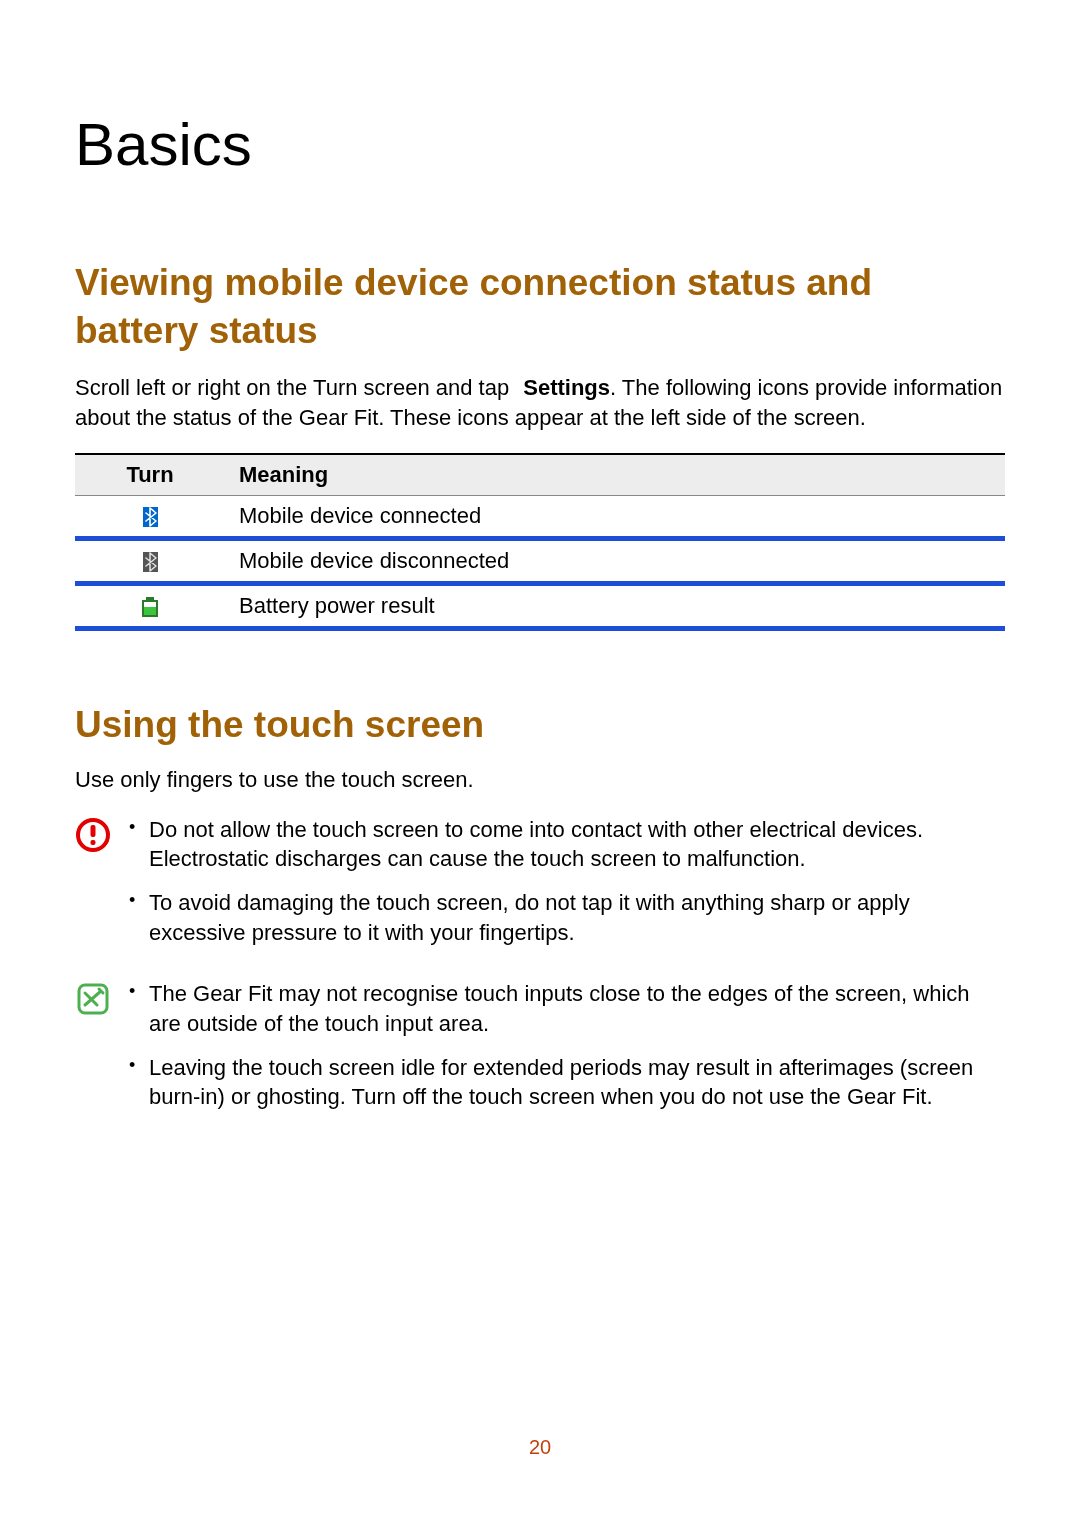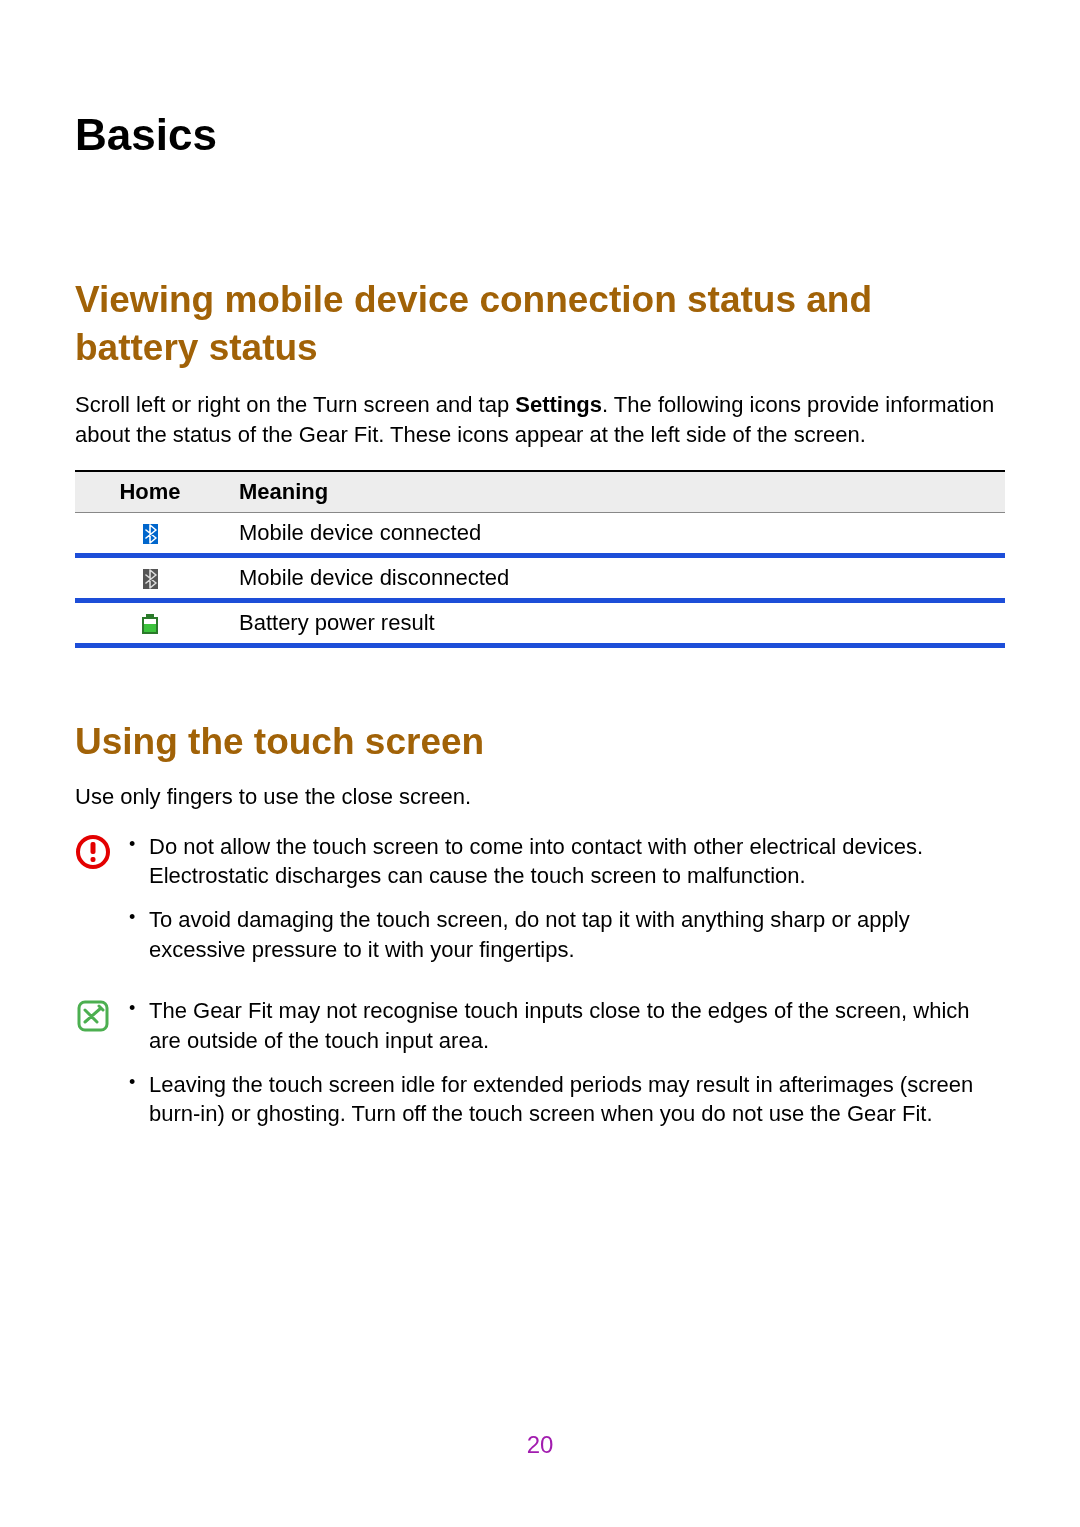--- a/index.html
+++ b/index.html
@@ -8,39 +8,39 @@
       height: 1527px;
       font-family: Arial, Helvetica, sans-serif;
       background: #fff;
       color: #000;
       position: relative;
     }
     .page {
       padding: 110px 75px 0 75px;
     }
     .chapter-title {
-      font-size: 44px;
-      font-weight: bold;
+      font-size: 60px;
+      font-weight: normal;
       color: #000;
-      margin-bottom: 116px;
+      margin-bottom: 80px;
     }
     .section-title {
       font-size: 37px;
       font-weight: bold;
       color: #a16207;
       margin-bottom: 18px;
       line-height: 1.3;
     }
     .para {
       font-size: 22px;
       color: #000;
       line-height: 1.35;
       margin-bottom: 20px;
     }
-    .para .bold { font-weight: bold; }
+    .para .bold { font-weight: bold; margin-left: 8px; }
     .icon-table {
       width: 100%;
       border-collapse: collapse;
       border-top: 2px solid #000;
       margin-bottom: 70px;
     }
     .icon-table th {
       background: #EDEDED;
       font-size: 22px;
       font-weight: bold;
@@ -123,41 +123,41 @@
       position: absolute;
       left: 2px;
       top: 0;
       font-size: 18px;
     }
     .page-number {
       position: absolute;
       bottom: 68px;
       left: 0; right: 0;
       text-align: center;
-      font-size: 24px;
-      color: #a21caf;
+      font-size: 20px;
+      color: #c2410c;
     }
   </style>
 </head>
 <body>
 
 <div class="page">
 
   <h1 class="chapter-title">Basics</h1>
 
   <h2 class="section-title">Viewing mobile device connection status and battery status</h2>
 
   <p class="para">
     <span>Scroll left or right on the Turn screen and tap </span><span class="bold">Settings</span><span>. The following icons provide information about the status of the Gear Fit. These icons appear at the left side of the screen.</span>
   </p>
 
   <table class="icon-table">
     <thead>
       <tr>
-        <th class="icon-col">Home</th>
+        <th class="icon-col">Turn</th>
         <th>Meaning</th>
       </tr>
     </thead>
     <tbody>
       <tr>
         <td class="icon-cell">
           <span class="bt-icon bt-connected">
             <svg viewBox="0 0 15 20">
                 <path d="M7 1 L7 19 L13 14 L3 6 M7 1 L13 6 L3 14" stroke="#fff" stroke-width="1.6" fill="none" stroke-linejoin="round" stroke-linecap="round"></path>
               </svg>
@@ -183,21 +183,21 @@
             <span class="fill"></span>
           </span>
         </td>
         <td>Battery power result</td>
       </tr>
     </tbody>
   </table>
 
   <h2 class="section-title">Using the touch screen</h2>
 
-  <p class="touch-intro">Use only fingers to use the close screen.</p>
+  <p class="touch-intro">Use only fingers to use the touch screen.</p>
 
   <div class="callout">
     <div class="callout-icon">
       <svg class="caution-svg" viewBox="0 0 36 36">
         <circle cx="18" cy="18" r="15" fill="none" stroke="#E30000" stroke-width="4"></circle>
         <rect x="15.5" y="8" width="5" height="12" rx="2" fill="#E30000"></rect>
         <rect x="15.5" y="23" width="5" height="5" rx="2" fill="#E30000"></rect>
       </svg>
     </div>
     <ul class="callout-list">

